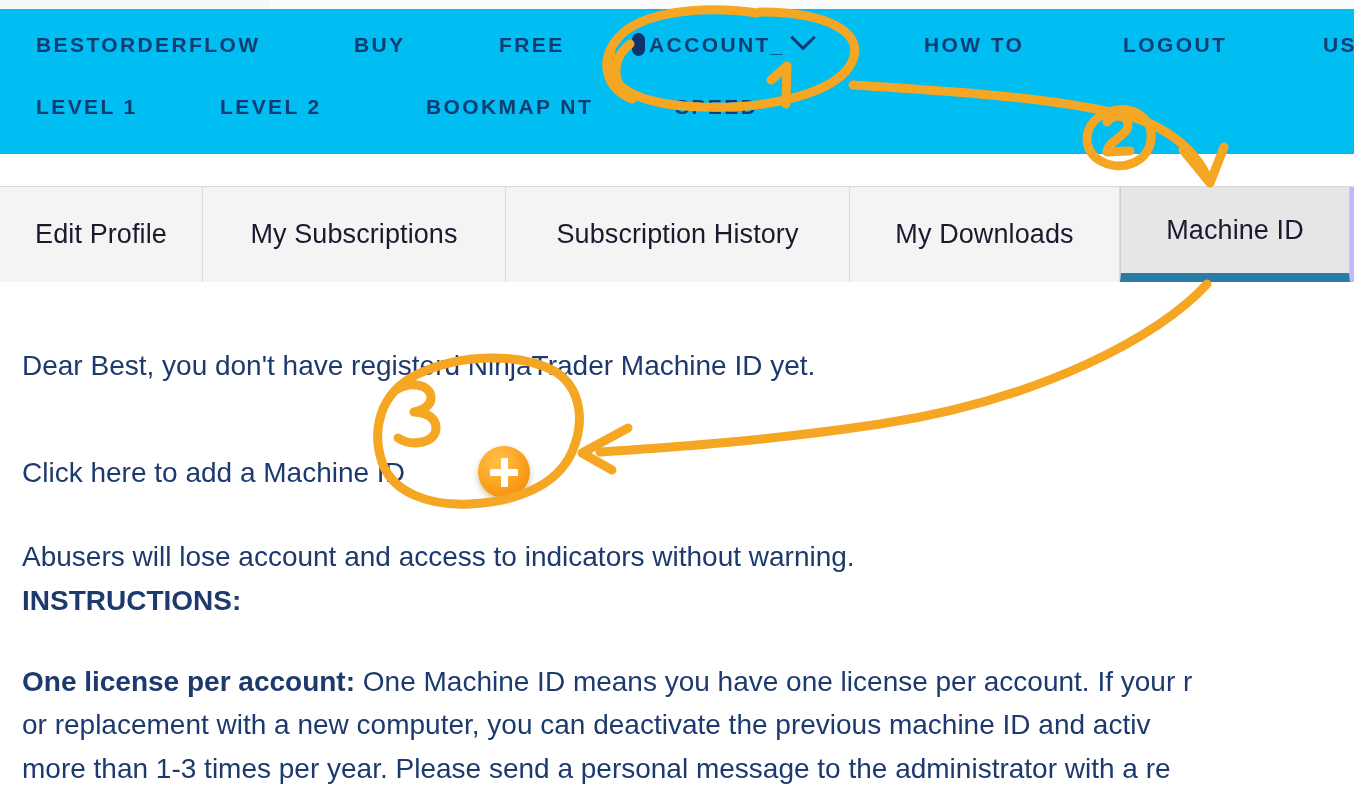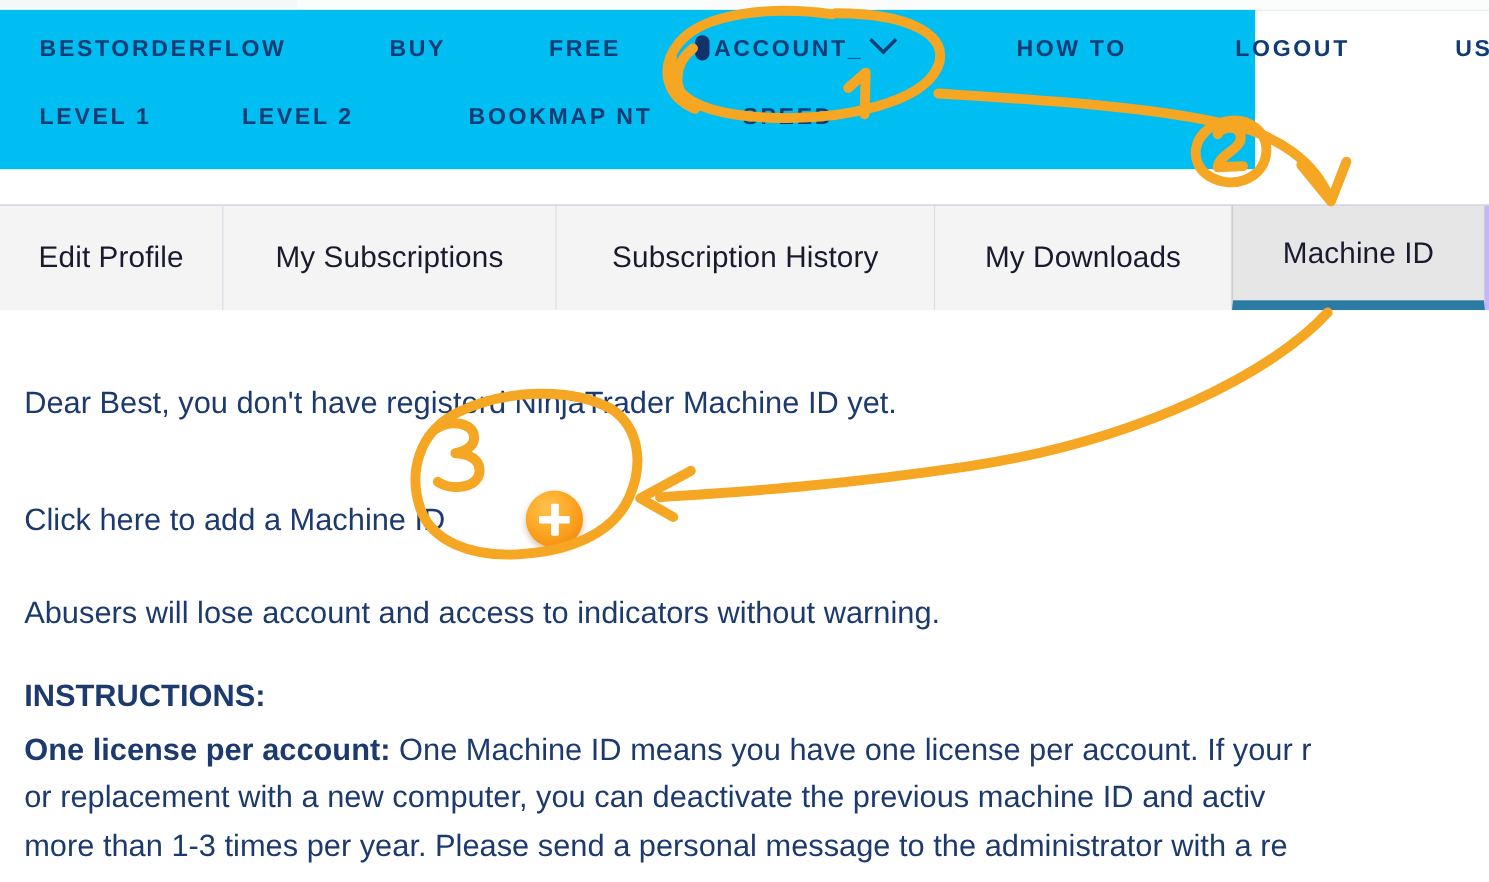--- a/index.html
+++ b/index.html
@@ -10,21 +10,21 @@
   }
   .page{position:absolute;inset:0;overflow:hidden;}
 
   
   .topstrip{position:absolute;left:0;top:0;width:1354px;height:9px;background:#f7f8f9;border-bottom:1px solid #eceef0;}
   .topstrip .tsA{position:absolute;left:0;top:0;width:270px;height:8px;background:#f6f7f8;}
   .topstrip .tsB{position:absolute;left:270px;top:0;width:1084px;height:8px;background:#fbfcfc;}
 
   
   .navbar{
-    position:absolute;left:0;top:9px;width:1141px;height:145px;
+    position:absolute;left:0;top:9px;width:1354px;height:145px;
     background:#00bdf2;
   }
   .navrow{position:absolute;left:0;width:1354px;height:72px;}
   .navrow.r1{top:0;}
   .navrow.r2{top:62px;}
   .navitem{
     position:absolute;
     color:#103c74;
     font-weight:bold;
     font-size:21px;
@@ -145,21 +145,21 @@
 
   <div class="content">
 
     <div class="ctext" style="top:68px;">Dear Best, you don't have registerd NinjaTrader Machine ID yet.</div>
 
     <div class="ctext" style="top:175px;">Click here to add a Machine ID</div>
     <div class="plusbadge" style="left:478px;top:164px;"></div>
 
     <div class="ctext" style="top:259px;">Abusers will lose account and access to indicators without warning.</div>
 
-    <div class="ctext bold" style="top:303px;font-weight:bold;margin-top:32px;">INSTRUCTIONS:</div>
+    <div class="ctext bold" style="top:303px;font-weight:bold;">INSTRUCTIONS:</div>
 
     <div class="ctext" style="top:384px;"><span class="bold">One license per account:</span><span> One Machine ID means you have one license per account. If your r</span></div>
 
     <div class="ctext" style="top:427px;">or replacement with a new computer, you can deactivate the previous machine ID and activ</div>
     <div class="ctext" style="top:471px;">more than 1-3 times per year. Please send a personal message to the administrator with a re</div>
   </div>
 
   <svg class="anno" viewBox="0 0 1354 802">
     <g fill="none" stroke="#f5a623" stroke-width="9" stroke-linecap="round" stroke-linejoin="round">
 

